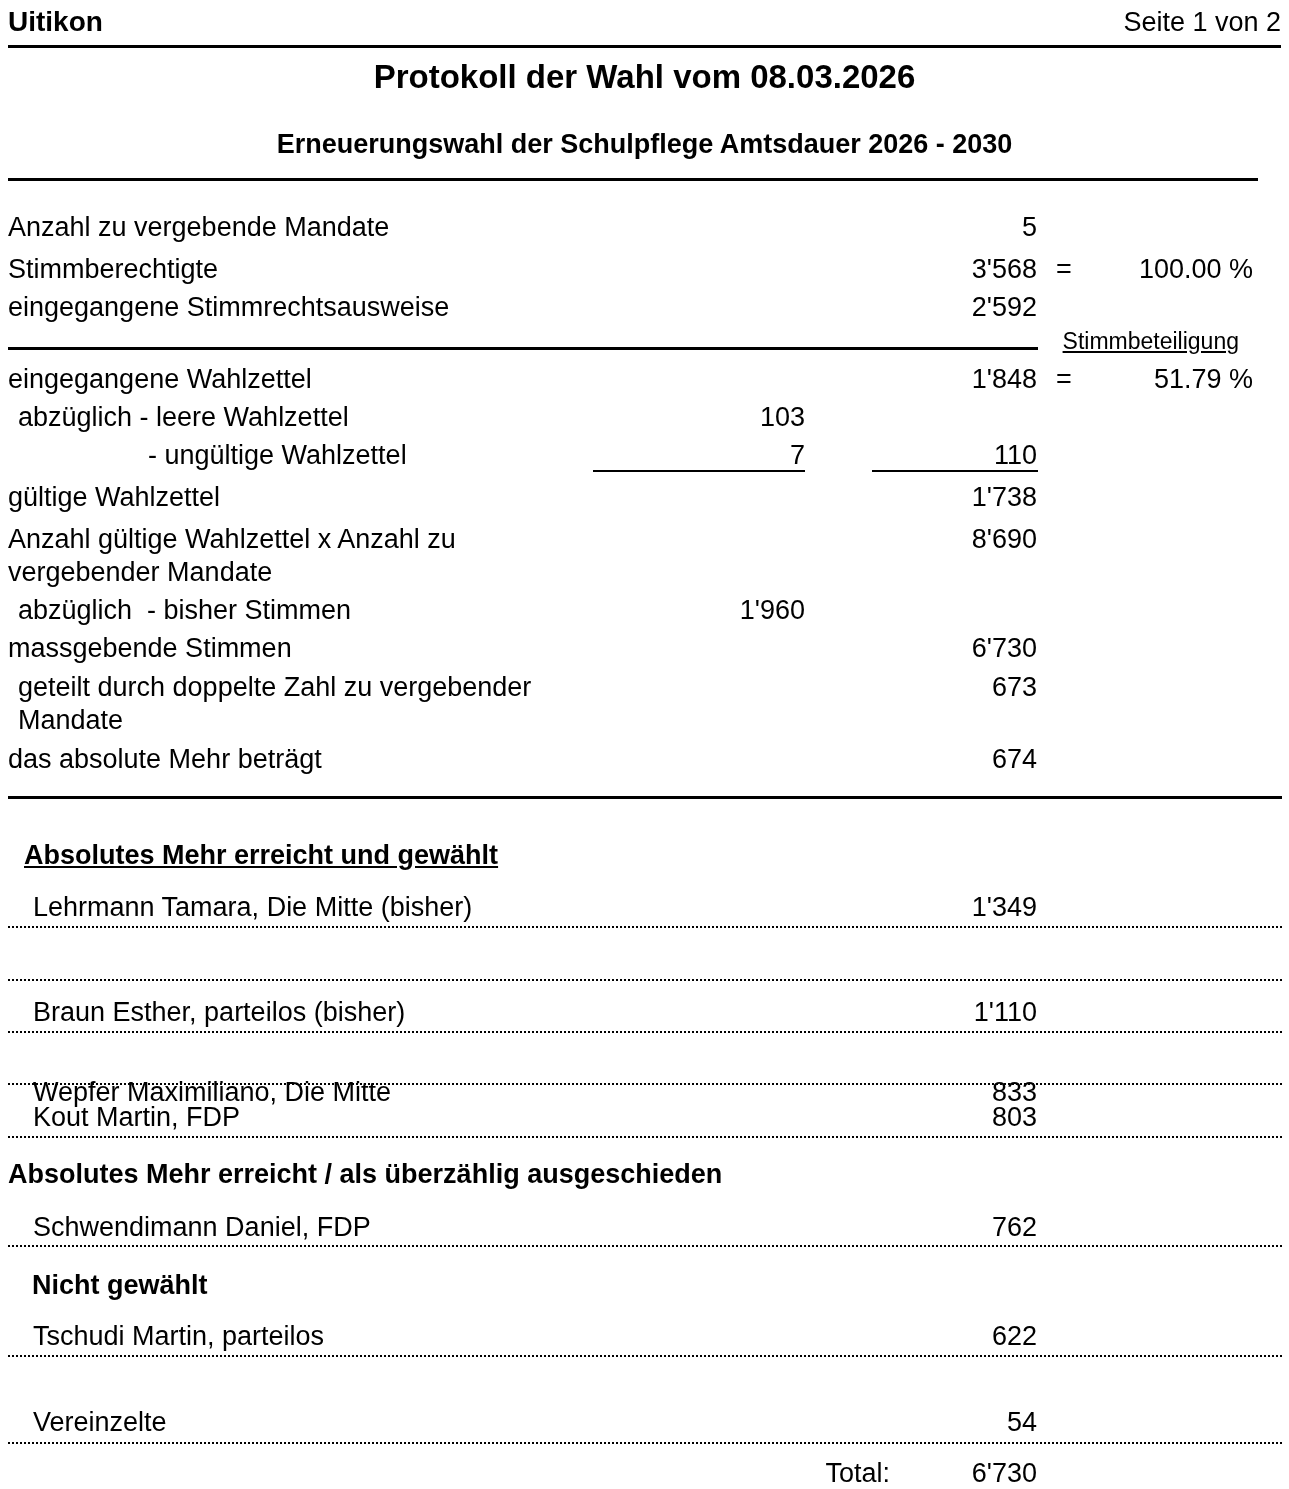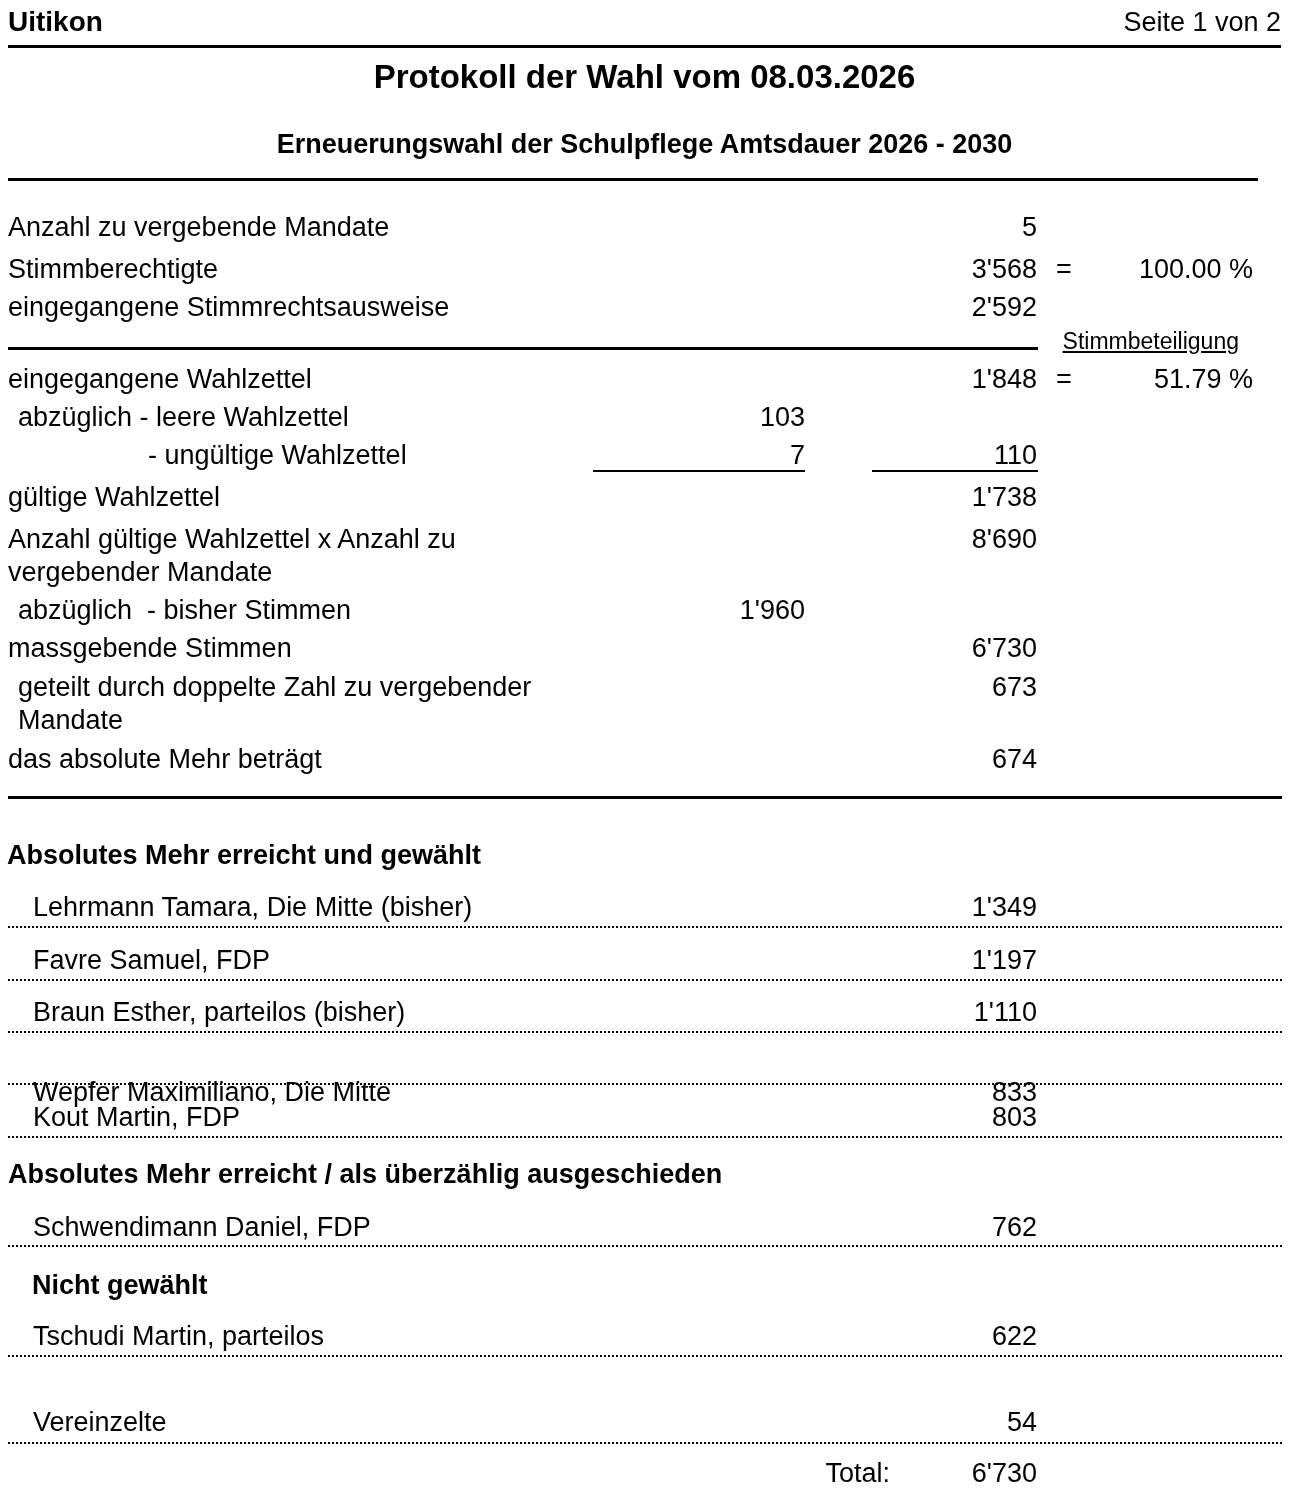--- a/index.html
+++ b/index.html
@@ -101,32 +101,28 @@
     <span class="lbl lbl-ind" style="width:560px;">geteilt durch doppelte Zahl zu vergebender Mandate</span>
     <span class="val-b">673</span>
   </div>
   <div class="srow" style="top:743px;">
     <span class="lbl">das absolute Mehr beträgt</span>
     <span class="val-b">674</span>
   </div>
 
   <div class="rule" style="top:796px;left:8px;right:7px;"></div>
 
-  <div class="abs bold" style="top:839px;left:7px;">Absolutes Mehr erreicht und gewählt</div>
+  <div class="abs bold" style="top:839px;left:24px;text-decoration:underline;">Absolutes Mehr erreicht und gewählt</div>
 
   <div class="srow" style="top:891px;">
     <span class="cname">Lehrmann Tamara, Die Mitte (bisher)</span>
     <span class="val-b">1'349</span>
   </div>
   <div class="dotted" style="top:926px;"></div>
 
-  <div class="srow" style="top:944px;">
-    <span class="cname">Favre Samuel, FDP</span>
-    <span class="val-b">1'197</span>
-  </div>
   <div class="dotted" style="top:979px;"></div>
 
   <div class="srow" style="top:996px;">
     <span class="cname">Braun Esther, parteilos (bisher)</span>
     <span class="val-b">1'110</span>
   </div>
   <div class="dotted" style="top:1031px;"></div>
 
   <div class="srow" style="top:1048px;margin-top:28px;">
     <span class="cname">Wepfer Maximiliano, Die Mitte</span>

